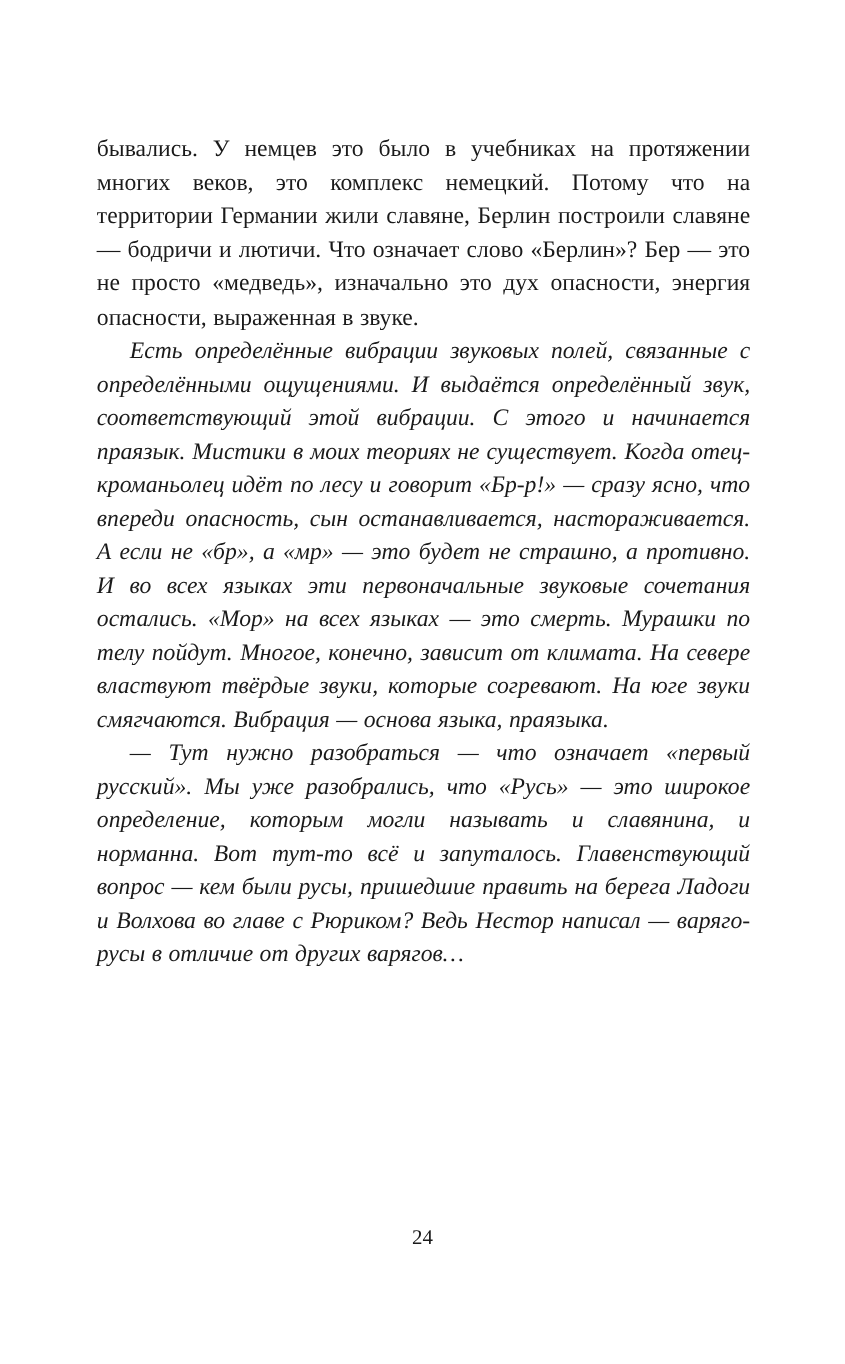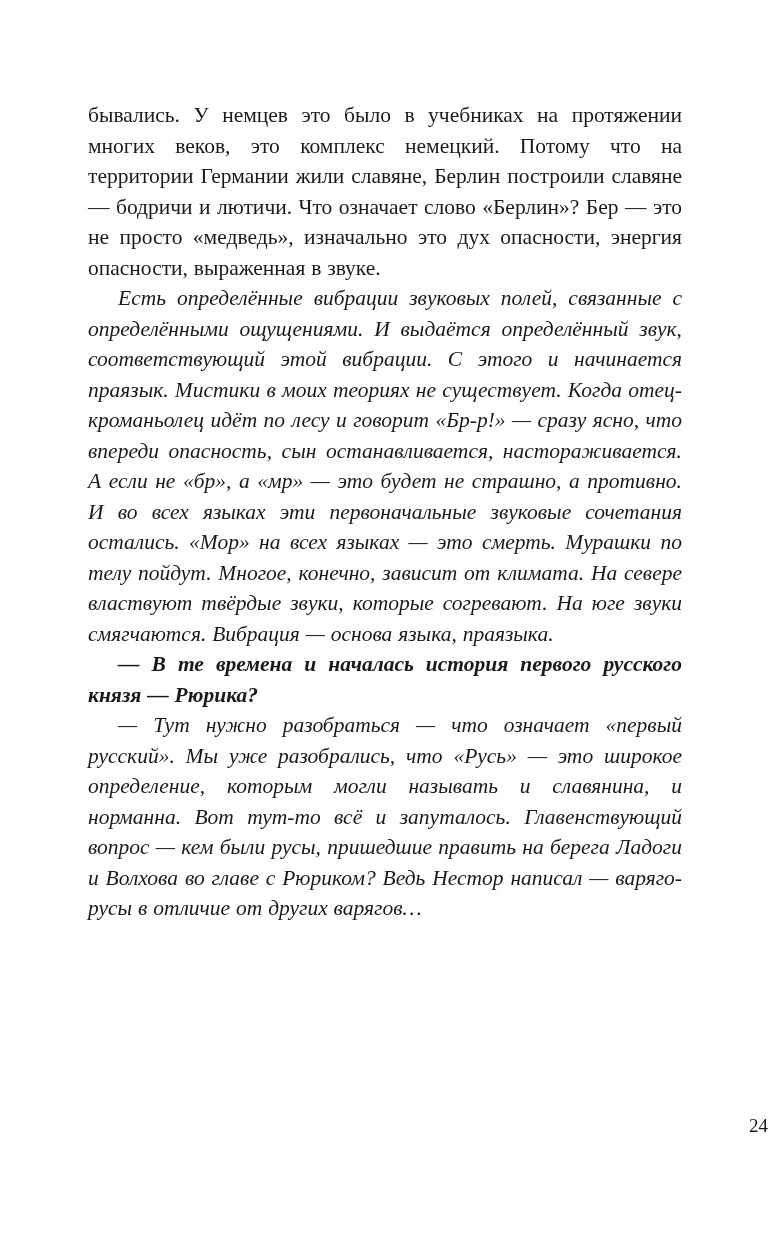--- a/index.html
+++ b/index.html
@@ -18,21 +18,21 @@
   .page {
     position: absolute;
     top: 0;
     left: 0;
     width: 768px;
     height: 1240px;
     background: #ffffff;
   }
   .text-block {
     position: absolute;
-    top: 100px;
+    top: 120px;
     left: 88px;
     width: 594px;
   }
   .text-block p {
     margin: 0;
     font-size: 21.5px;
     line-height: 30.5px;
     text-align: justify;
     text-justify: inter-word;
     hyphens: auto;
@@ -44,30 +44,29 @@
     font-style: italic;
   }
   .text-block p.bold {
     font-weight: bold;
   }
   .page-number {
     position: absolute;
     top: 1115px;
     left: 0;
     width: 768px;
-    text-align: right;
+    text-align: center;
     font-size: 19px;
     color: #1a1a1a;
   }
 </style>
 </head>
 <body>
 
 <div class="page">
   <div class="text-block">
 
   <p class="">бывались. У немцев это было в учебниках на протяжении многих веков, это комплекс немецкий. Потому что на территории Германии жили славяне, Берлин построили славяне — бодричи и лютичи. Что означает слово «Берлин»? Бер — это не просто «медведь», изначально это дух опасности, энергия опасности, выраженная в звуке.</p>
       <p class="indent">Есть определённые вибрации звуковых полей, связанные с определёнными ощущениями. И выдаётся определённый звук, соответствующий этой вибрации. С этого и начинается праязык. Мистики в моих теориях не существует. Когда отец-кроманьолец идёт по лесу и говорит «Бр-р!» — сразу ясно, что впереди опасность, сын останавливается, настораживается. А если не «бр», а «мр» — это будет не страшно, а противно. И во всех языках эти первоначальные звуковые сочетания остались. «Мор» на всех языках — это смерть. Мурашки по телу пойдут. Многое, конечно, зависит от климата. На севере властвуют твёрдые звуки, которые согревают. На юге звуки смягчаются. Вибрация — основа языка, праязыка.</p>
-      <p class="indent bold">— В те времена и началась история первого русского князя — Рюрика?</p>
       <p class="indent">— Тут нужно разобраться — что означает «первый русский». Мы уже разобрались, что «Русь» — это широкое определение, которым могли называть и славянина, и норманна. Вот тут-то всё и запуталось. Главенствующий вопрос — кем были русы, пришедшие править на берега Ладоги и Волхова во главе с Рюриком? Ведь Нестор написал — варяго-русы в отличие от других варягов…</p>
     </div>
   <div class="page-number">24</div>
 </div>
 
 </body></html>

